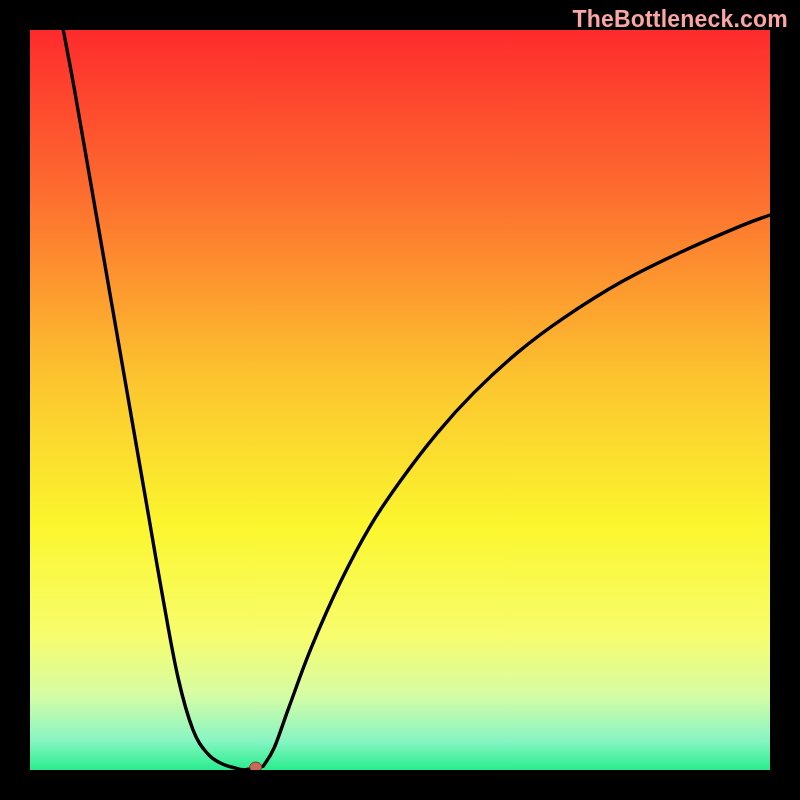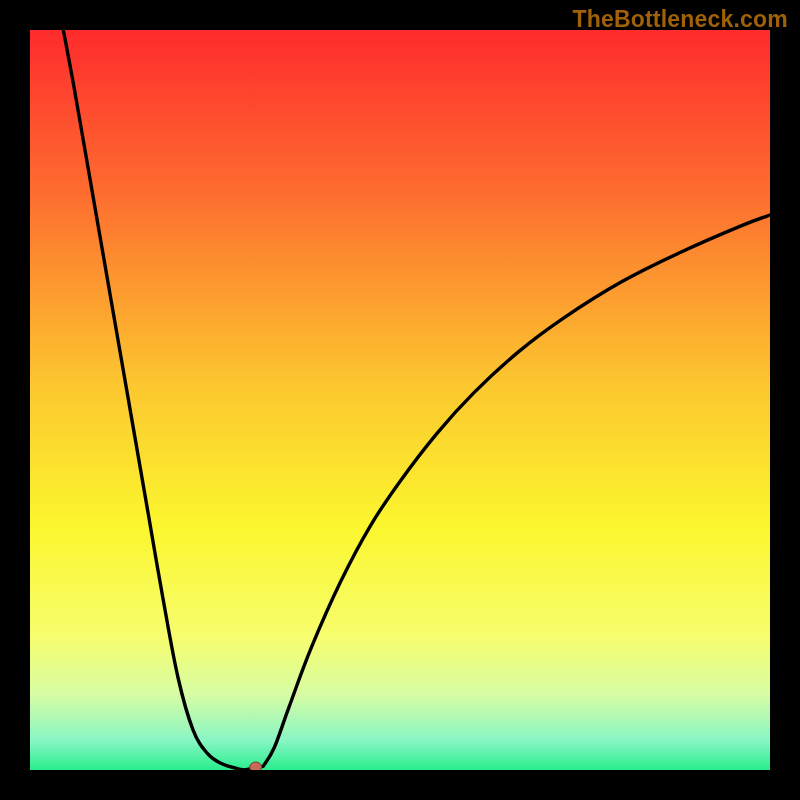--- a/index.html
+++ b/index.html
@@ -22,21 +22,21 @@
     position: absolute;
     inset: 0;
   }
   .watermark {
     position: absolute;
     top: 6px;
     right: 12px;
     font-family: Arial, Helvetica, sans-serif;
     font-size: 23px;
     font-weight: 600;
-    color: #a16207;
+    color: #fca5a5;
     letter-spacing: 0.2px;
   }
   svg.curve {
     position: absolute;
     inset: 0;
     width: 100%;
     height: 100%;
   }
 </style>
 </head>

